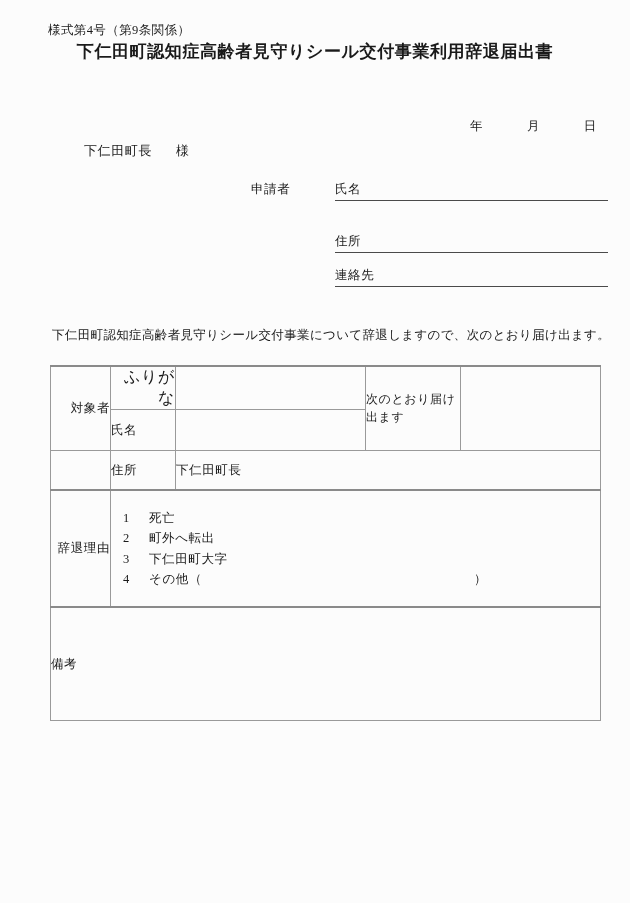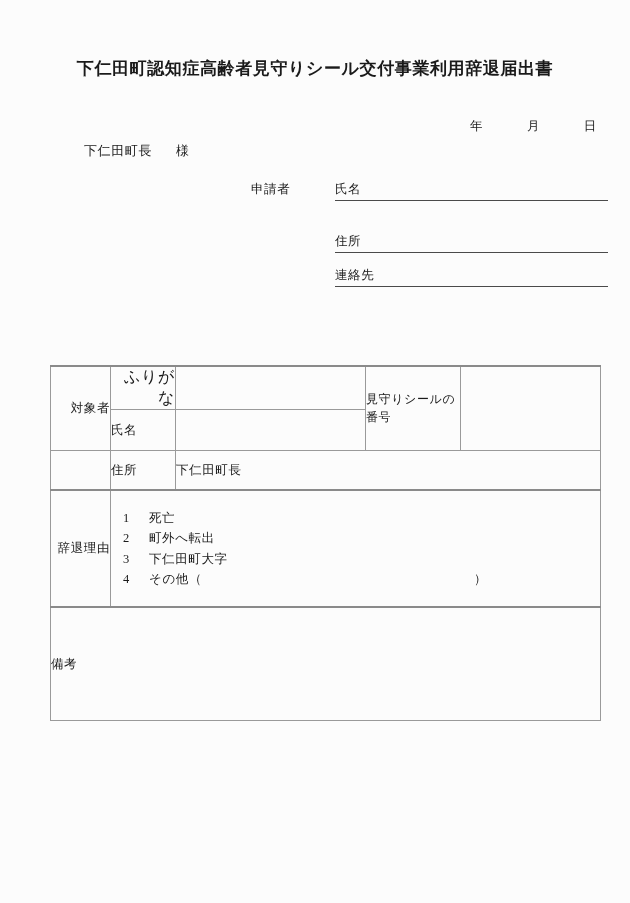--- a/index.html
+++ b/index.html
@@ -27,21 +27,21 @@
     left: 48px;
     top: 22px;
     font-size: 12.5px;
     letter-spacing: 0.4px;
     white-space: nowrap;
   }
   .doc-title {
     position: absolute;
     left: 0;
     right: 0;
-    top: 57px;
+    top: 40px;
     text-align: center;
     font-size: 17px;
     font-weight: bold;
     letter-spacing: 0.6px;
     white-space: nowrap;
   }
 
   
   .date-line {
     position: absolute;
@@ -185,20 +185,21 @@
   }
   .remarks-label {
     padding-left: 9px;
   }
 </style>
 </head>
 <body>
 
 <div class="page">
 
+  <div class="form-number">様式第4号（第9条関係）</div>
 
   <div class="doc-title">下仁田町認知症高齢者見守りシール交付事業利用辞退届出書</div>
 
   <div class="date-line">
     <span>年</span>
     <span>月</span>
     <span>日</span>
   </div>
 
   <div class="addressee">
@@ -213,35 +214,36 @@
 
 
   <div class="field-row field-address">
     <span>住所</span>
   </div>
 
   <div class="field-row field-contact">
     <span>連絡先</span>
   </div>
 
+  <div class="body-text">下仁田町認知症高齢者見守りシール交付事業について辞退しますので、次のとおり届け出ます。</div>
 
   <table class="form-table">
     <colgroup>
       <col class="c-group">
         <col class="c-label">
         <col class="c-value">
       <col class="c-seal">
         <col class="c-sealval">
     </colgroup>
     <tbody>
       <tr class="row-furigana group-top">
         <td rowspan="2" class="c-group">対象者</td>
         <td class="label-furigana">ふりがな</td>
         <td></td>
-        <td rowspan="2" class="cell-seal-label">見守りシールの番号</td>
+        <td rowspan="2" class="cell-seal-label">次のとおり届け出ます</td>
         <td rowspan="2"></td>
       </tr>
 
       <tr class="row-name">
         <td>氏名</td>
         <td></td>
       </tr>
 
       <tr class="row-address group-bottom">
         <td></td>

